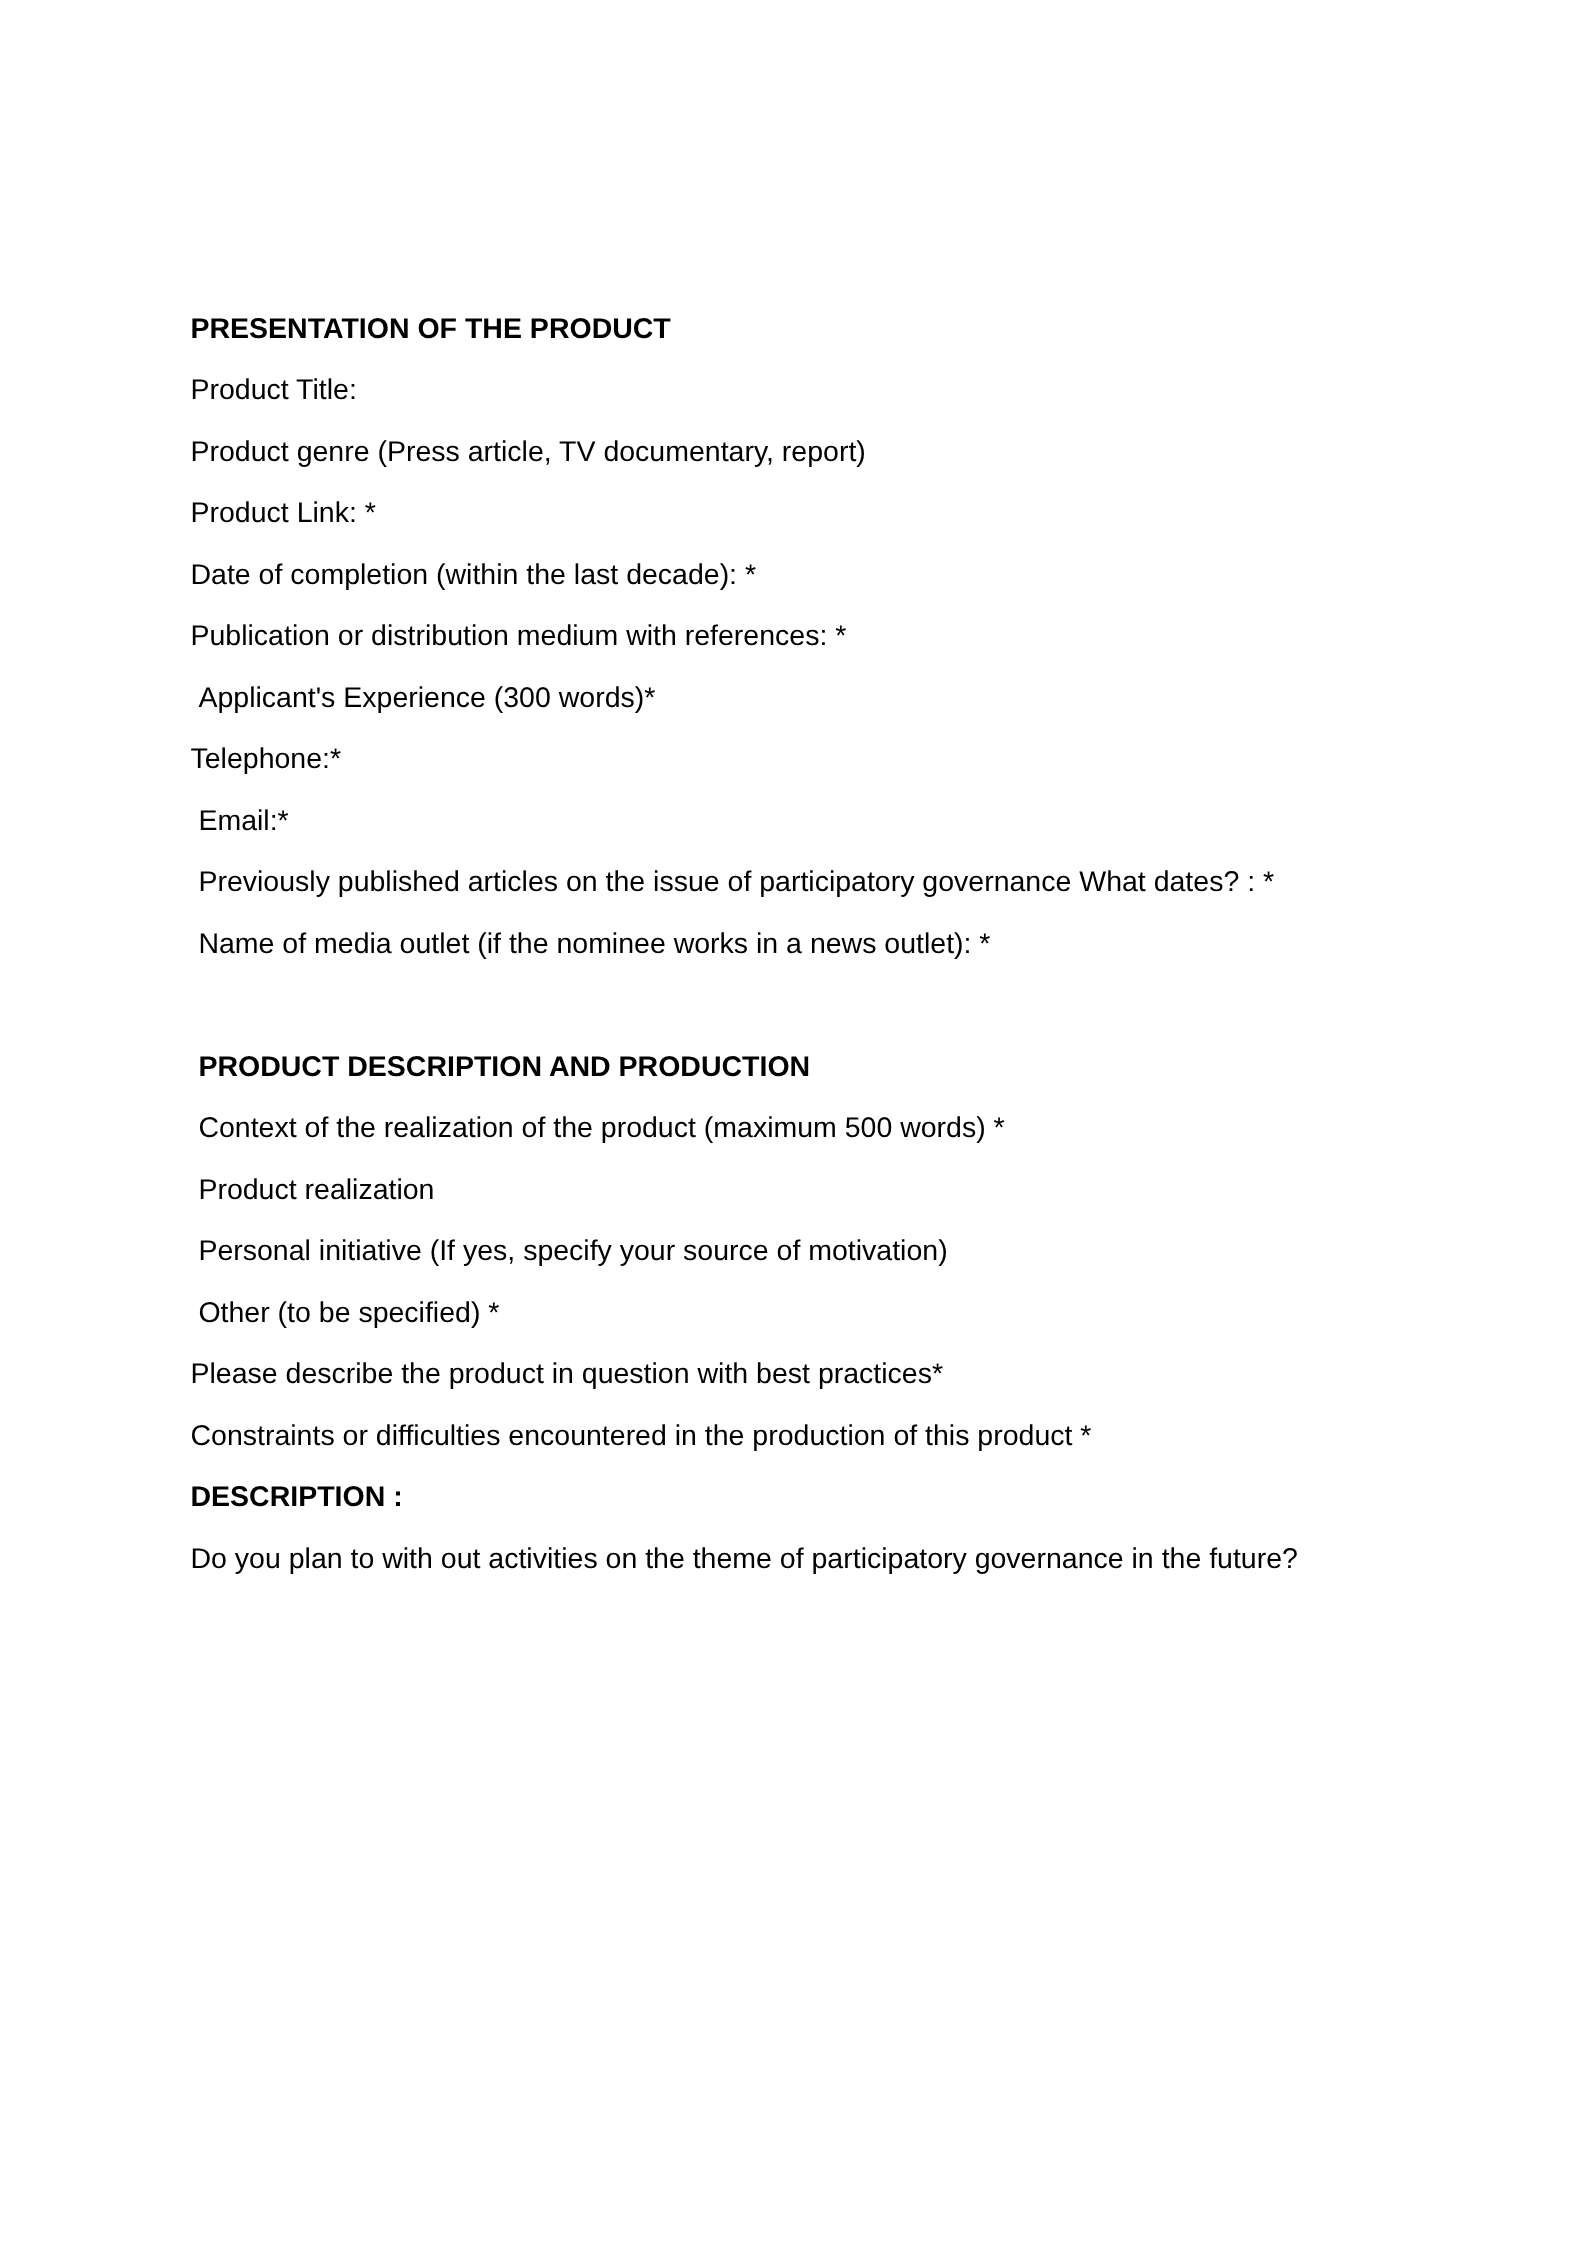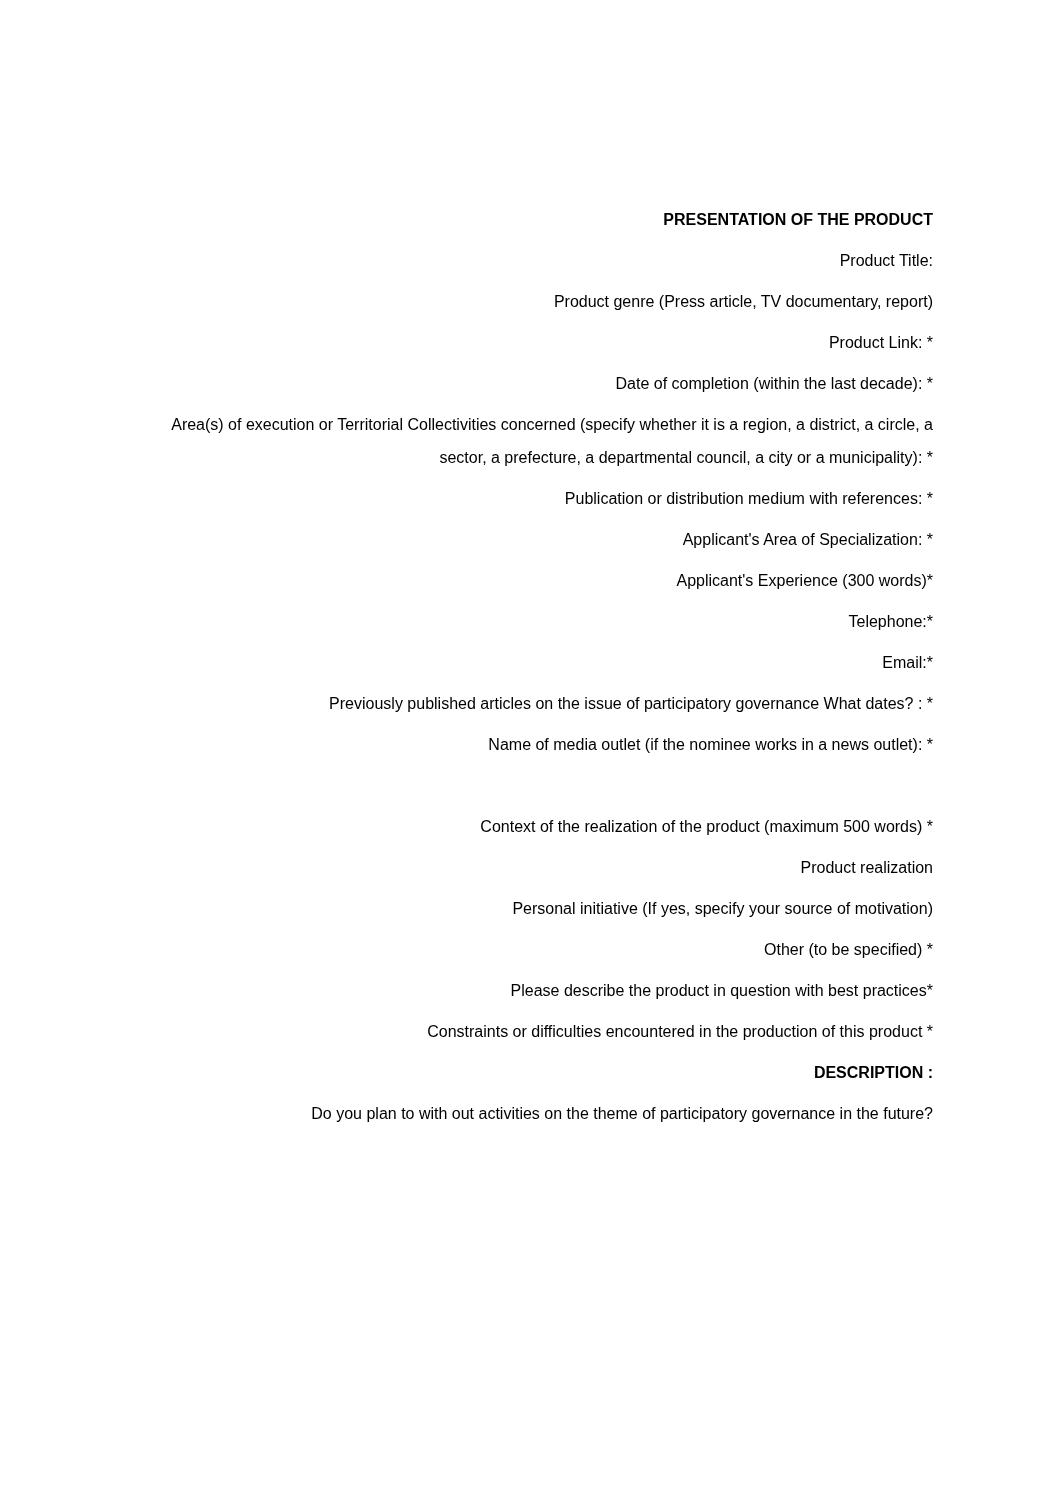--- a/index.html
+++ b/index.html
@@ -20,50 +20,48 @@
   }
   .content {
     position: absolute;
     top: 203px;
     left: 127px;
     width: 806px;
     color: #000000;
   }
   .para {
     margin: 0 0 8px 0;
-    font-size: 16px;
+    font-size: 19px;
     line-height: 33px;
     font-weight: 400;
     white-space: pre-wrap;
     min-height: 33px;
-    text-align: right;
   }
   .para.heading {
     font-weight: 700;
   }
 </style>
 </head>
 <body style="background: rgb(255, 255, 255);">
 
 <div class="page">
   <div class="content" style="color: rgb(0, 0, 0);">
       <p class="para heading">PRESENTATION OF THE PRODUCT</p>
       <p class="para">Product Title:</p>
       <p class="para">Product genre (Press article, TV documentary, report)</p>
       <p class="para">Product Link: *</p>
       <p class="para">Date of completion (within the last decade): *</p>
-      <p class="para">Area(s) of execution or Territorial Collectivities concerned (specify whether it is a region, a district, a circle, a sector, a prefecture, a departmental council, a city or a municipality): *</p>
       <p class="para">Publication or distribution medium with references: *</p>
-      <p class="para"> Applicant's Area of Specialization: *</p>
       <p class="para"> Applicant's Experience (300 words)*</p>
       <p class="para">Telephone:*</p>
       <p class="para"> Email:*</p>
       <p class="para"> Previously published articles on the issue of participatory governance What dates? : *</p>
       <p class="para"> Name of media outlet (if the nominee works in a news outlet): *</p>
       <p class="para"></p>
+      <p class="para heading"> PRODUCT DESCRIPTION AND PRODUCTION</p>
       <p class="para"> Context of the realization of the product (maximum 500 words) *</p>
       <p class="para"> Product realization</p>
       <p class="para"> Personal initiative (If yes, specify your source of motivation)</p>
       <p class="para"> Other (to be specified) *</p>
       <p class="para">Please describe the product in question with best practices*</p>
       <p class="para">Constraints or difficulties encountered in the production of this product *</p>
       <p class="para heading">DESCRIPTION :</p>
       <p class="para">Do you plan to with out activities on the theme of participatory governance in the future?</p>
     </div>
 </div>

